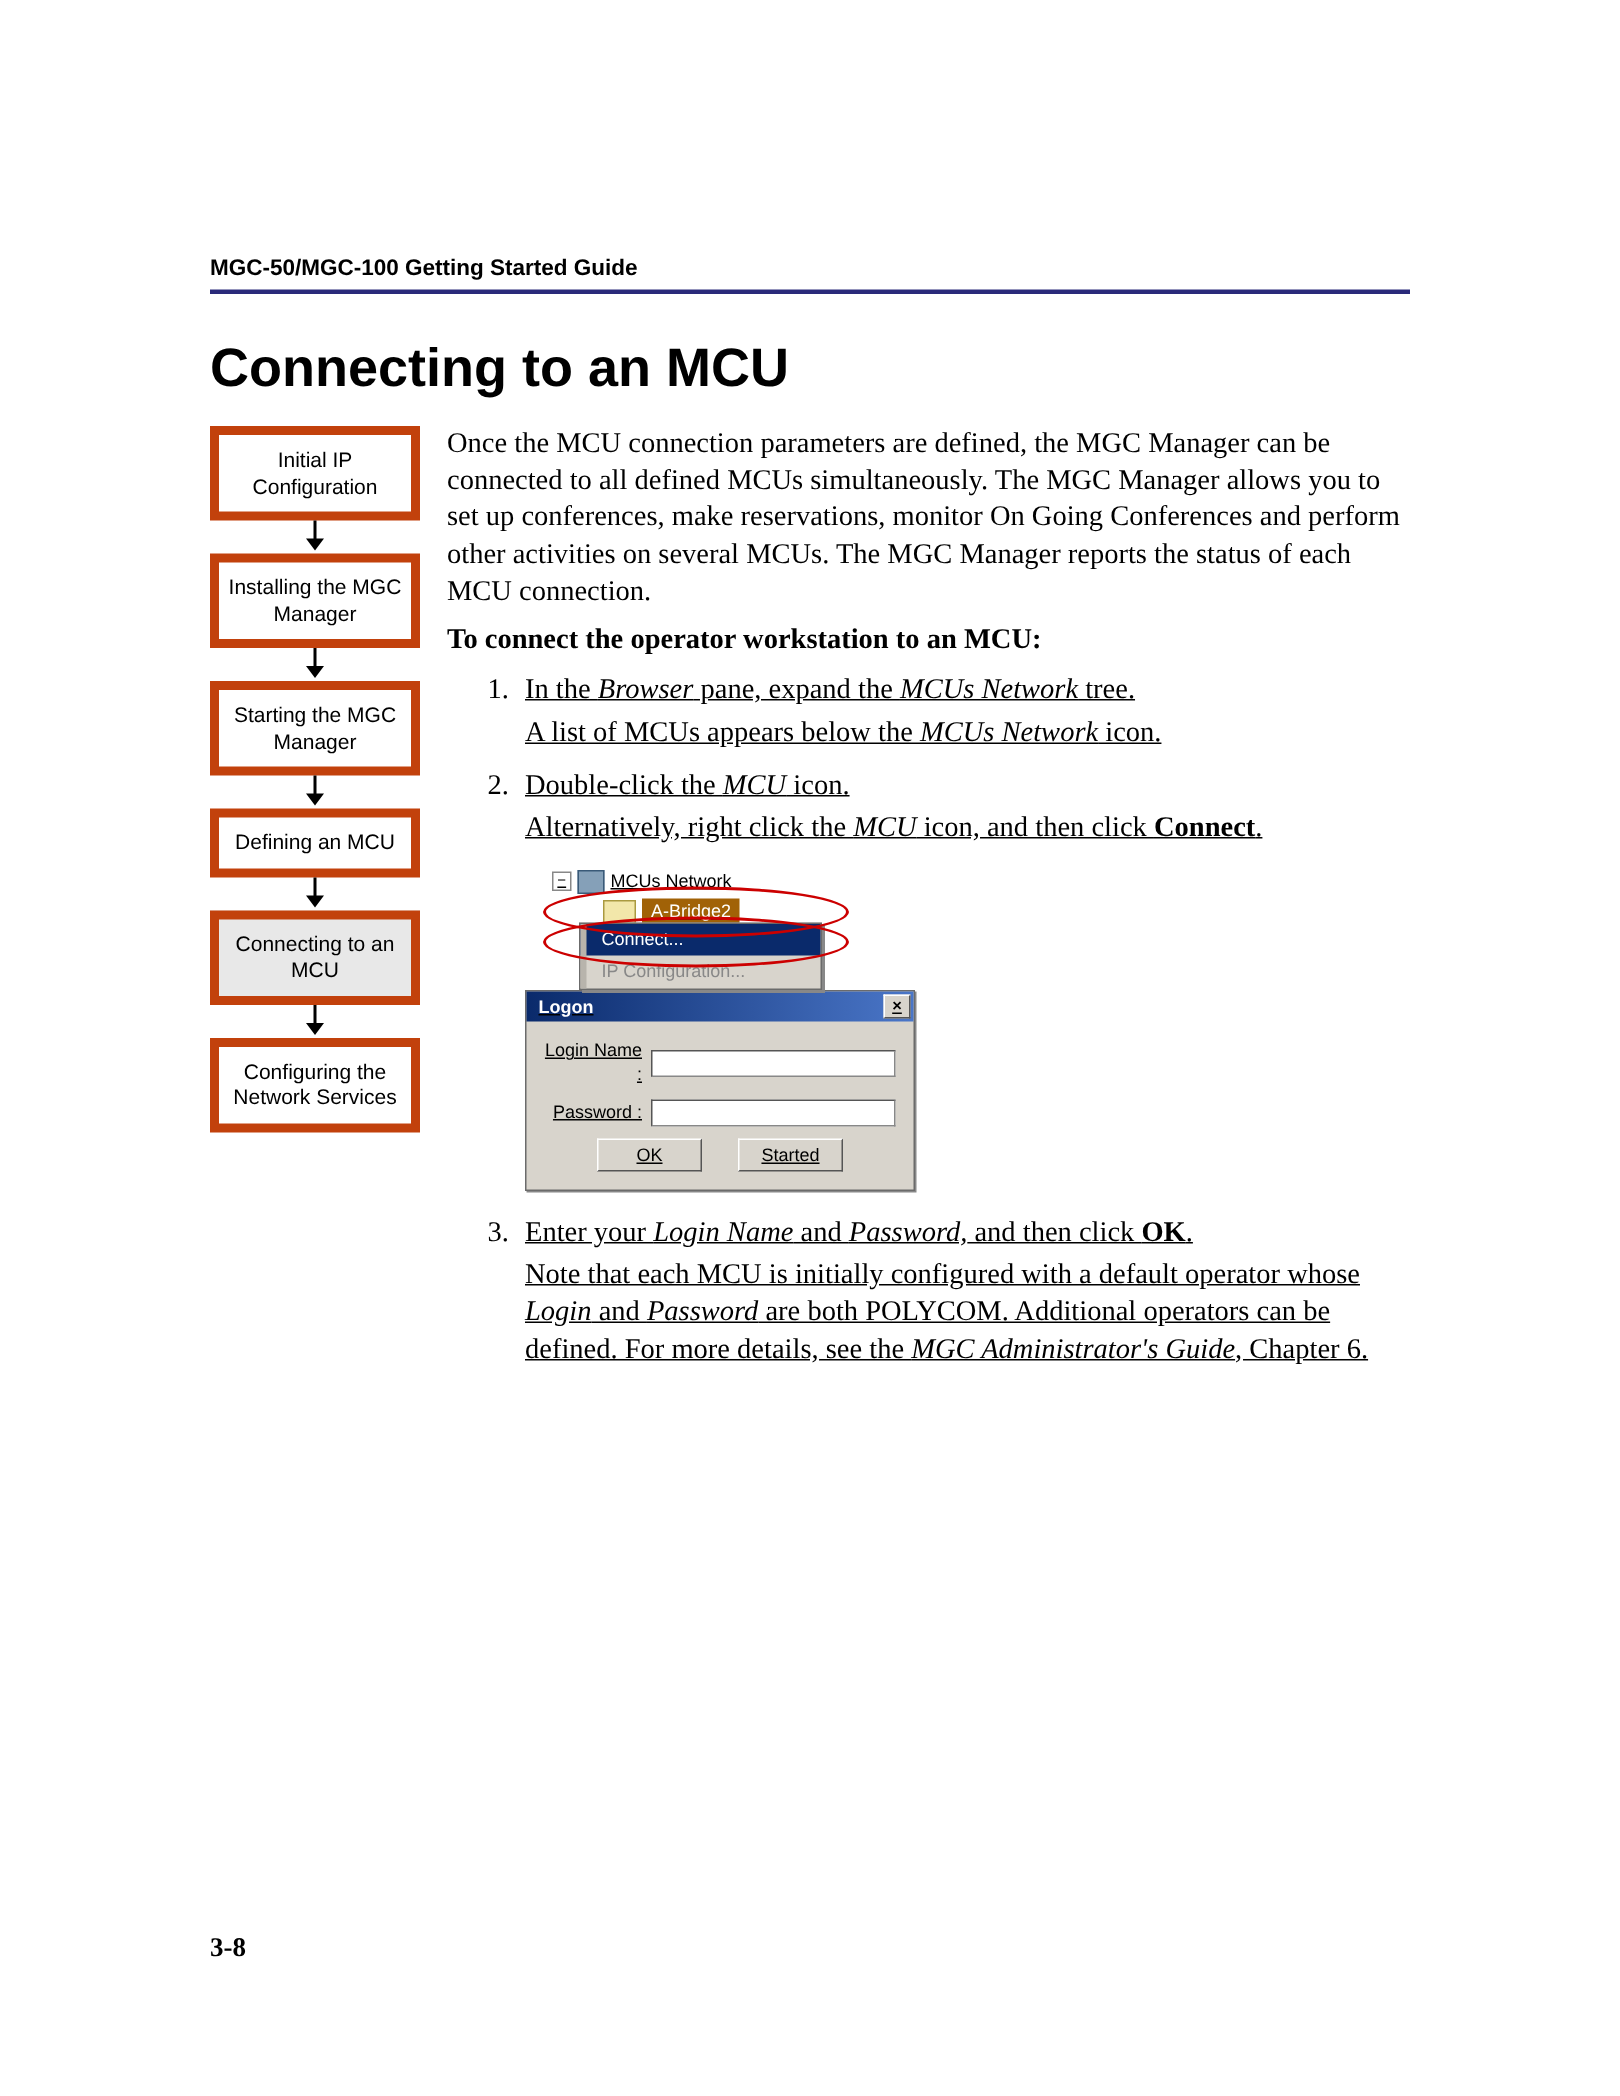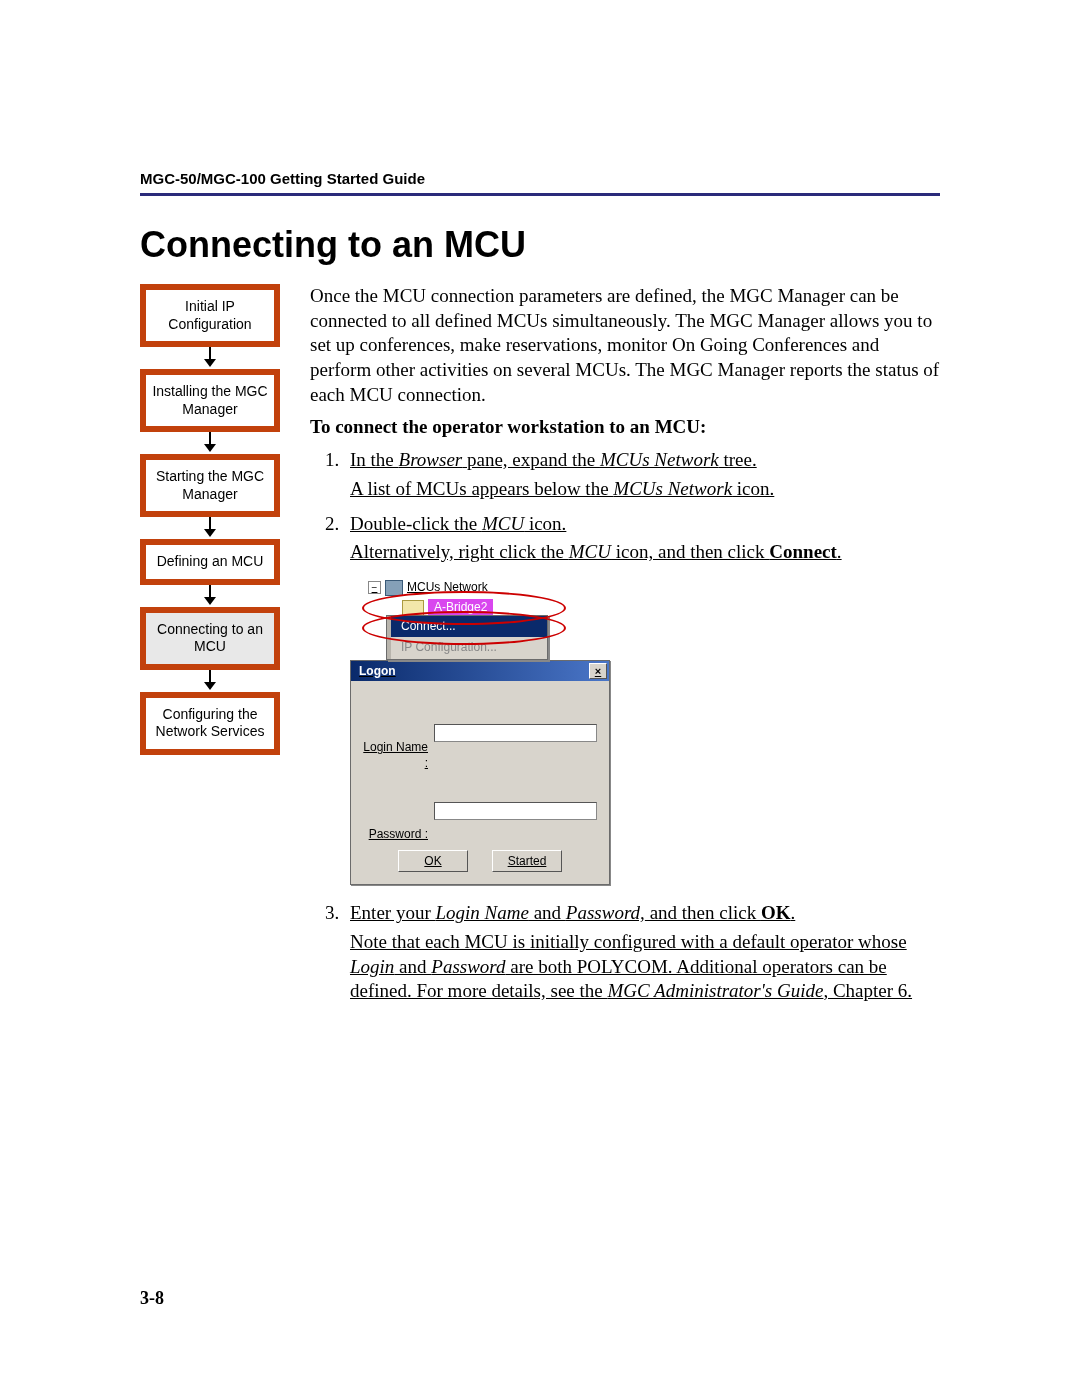--- a/index.html
+++ b/index.html
@@ -79,21 +79,21 @@
     border-right: 6px solid transparent;
     border-top: 8px solid #000;
     transform: translateX(-50%);
   }
   .content {
     flex: 1;
     font-size: 19px;
     line-height: 1.3;
   }
   .content p {
-    margin: 0 0 8px 12px;
+    margin: 0 0 8px 0;
   }
   .bold { font-weight: bold; }
   .italic { font-style: italic; }
   ol.steps {
     margin: 4px 0 0 0;
     padding-left: 46px;
   }
   ol.steps > li {
     margin-bottom: 10px;
     padding-left: 6px;
@@ -142,21 +142,21 @@
     display: flex;
     align-items: center;
     gap: 4px;
   }
   .mcu-icon {
     width: 20px; height: 14px;
     background: #f2e7aa;
     border: 1px solid #aa9a40;
   }
   .mcu-label {
-    background: #d946ef;
+    background: #a16207;
     color: #fff;
     padding: 1px 6px;
   }
   .ctxmenu {
     position: absolute;
     left: 18px;
     top: 40px;
     width: 160px;
     background: #d8d4cc;
     border: 1px solid #6b6b6b;
@@ -226,21 +226,20 @@
   }
   .dlg-row {
     display: flex;
     align-items: center;
     margin-bottom: 8px;
   }
   .dlg-row label {
     width: 82px;
     text-align: right;
     padding-right: 6px;
-    margin-top: 47px;
   }
   .dlg-input {
     flex: 1;
     height: 18px;
     background: #fff;
     border: 1px solid #888;
     border-top-color: #555;
     border-left-color: #555;
     box-sizing: border-box;
     padding: 0 3px;

